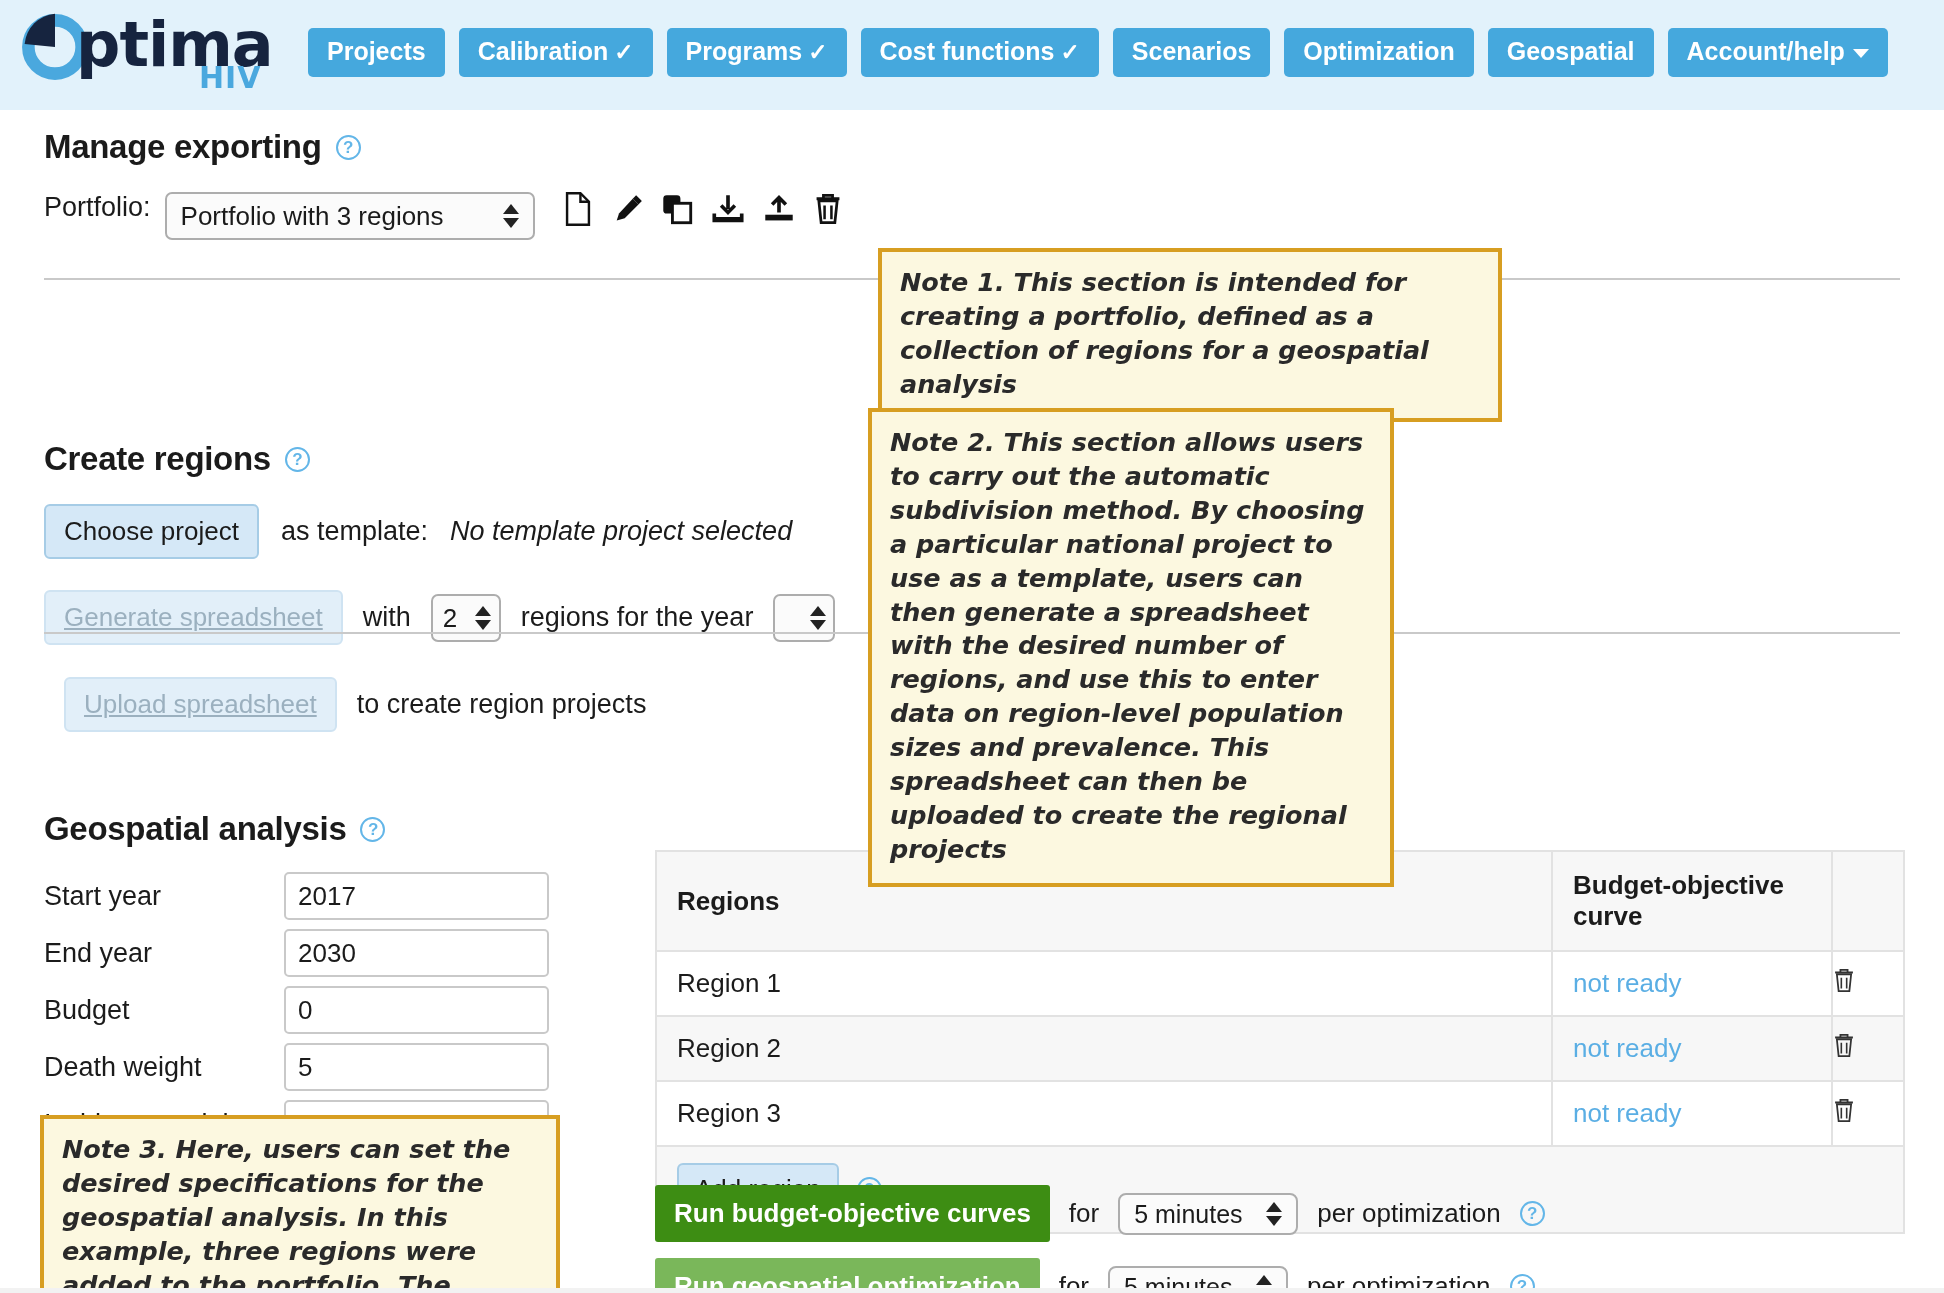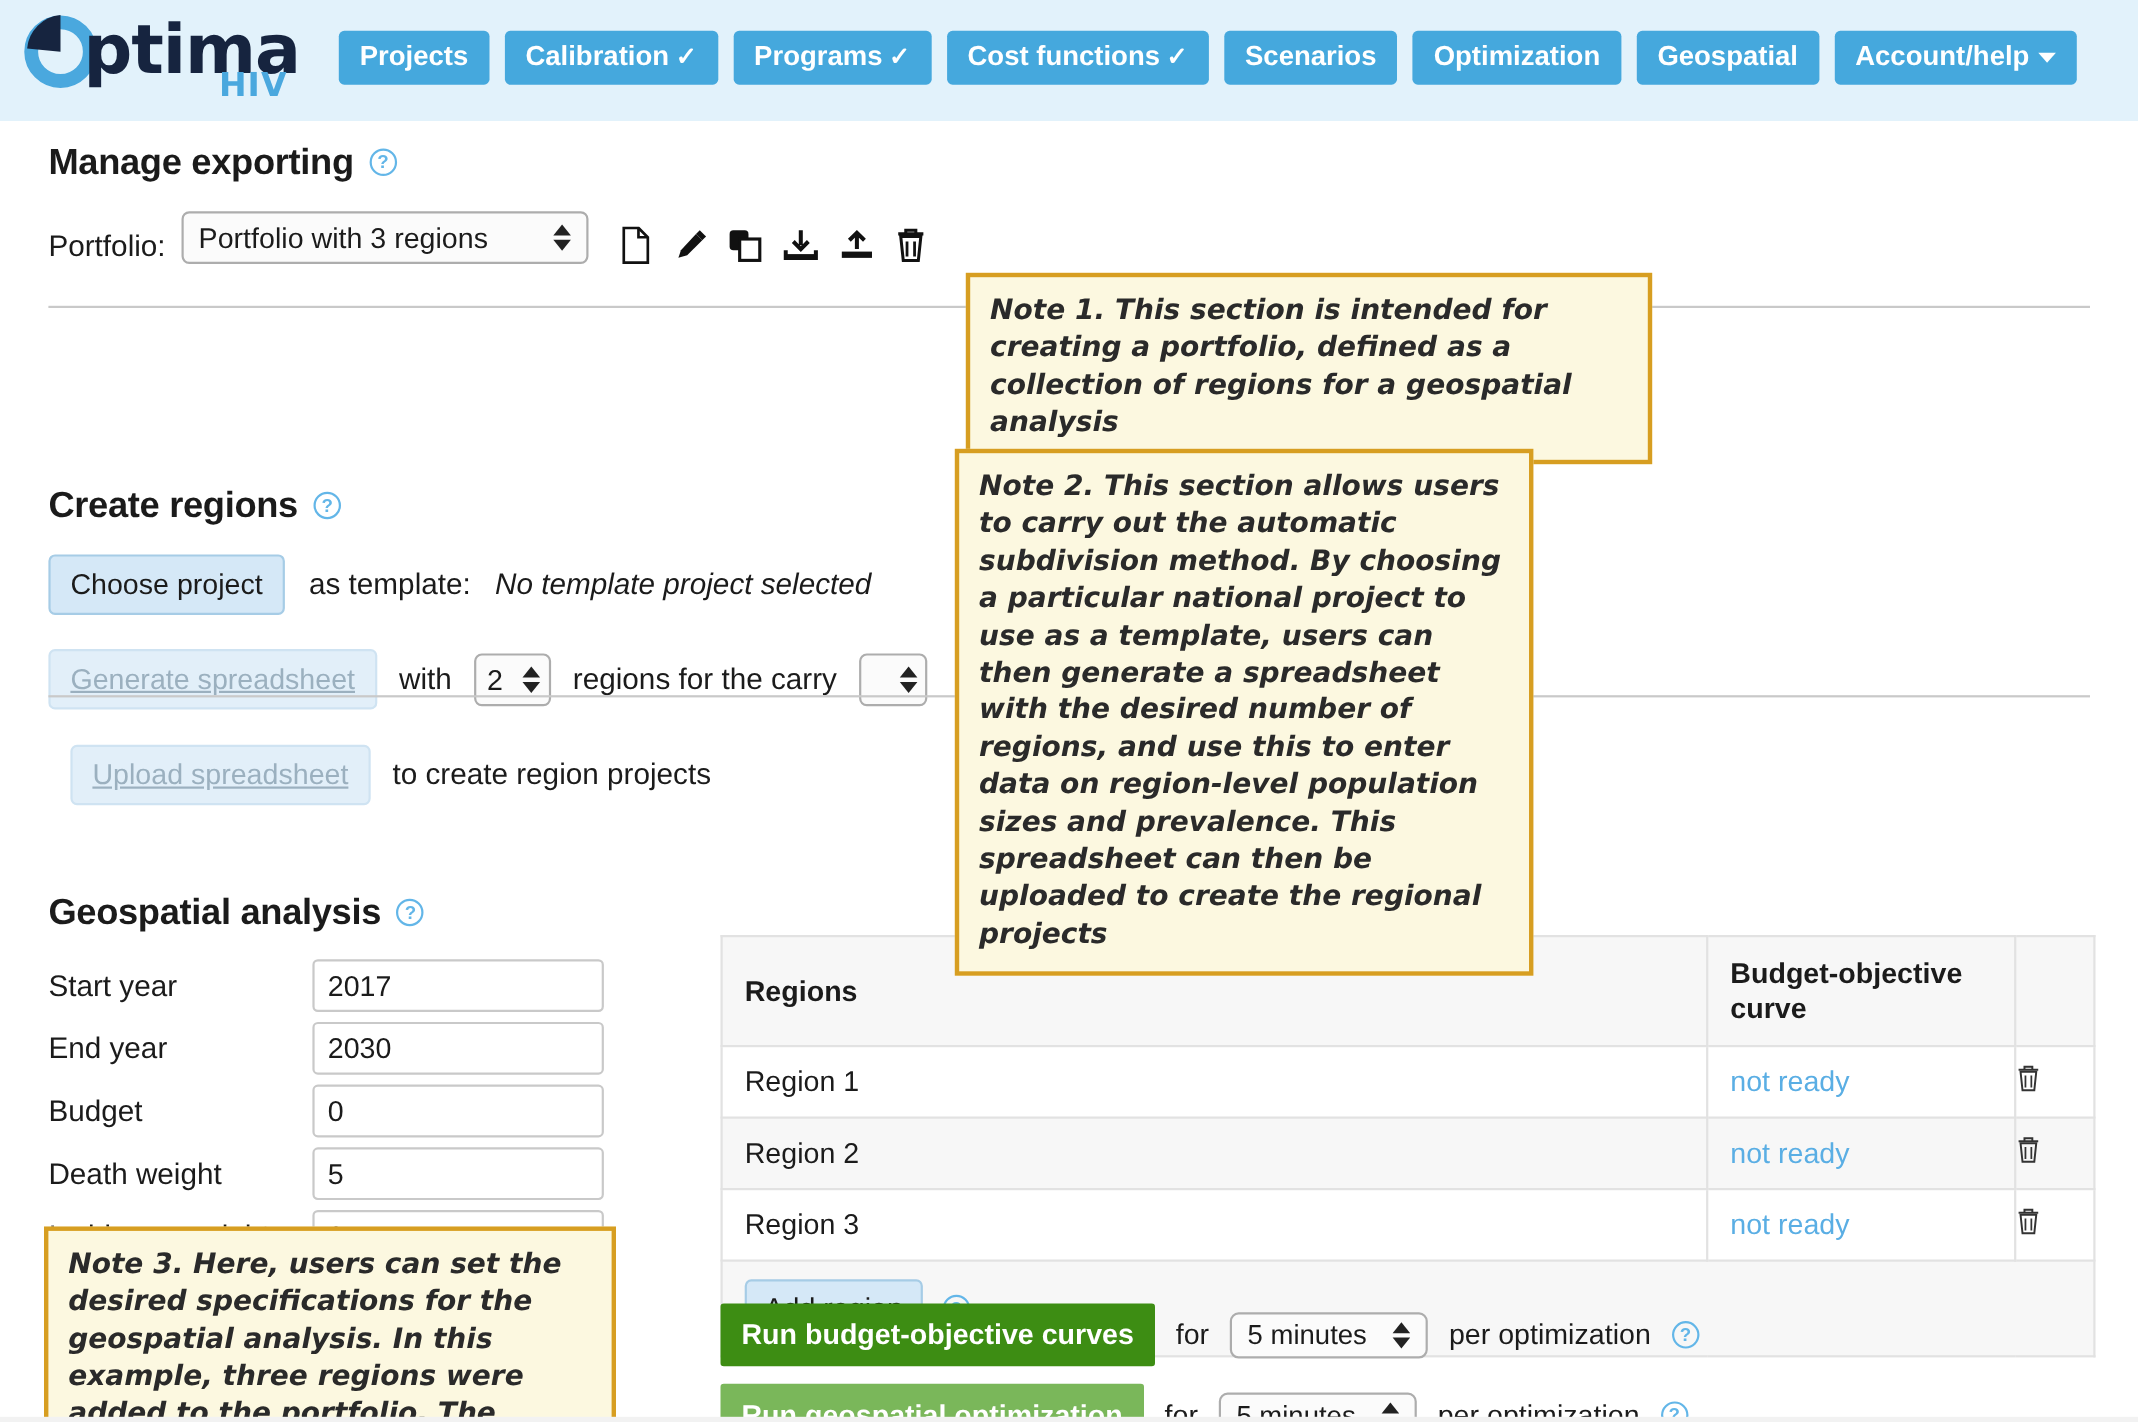--- a/index.html
+++ b/index.html
@@ -86,21 +86,21 @@
     border: 2px solid #63b6e8; border-radius: 50%;
     color: #63b6e8; font-size: 17px; font-weight: 700;
     line-height: 22px; text-align: center;
     cursor: pointer; flex: none;
   }
   .lbl { font-size: 27px; color: #1b1b1b; }
 
   
   #manage { position: absolute; left: 44px; top: 18px; }
   .portfolio-row {
-    display: flex; align-items: flex-end;
+    display: flex; align-items: flex-start;
     margin-top: 26px; gap: 14px;
   }
   select.styled {
     -webkit-appearance: none; appearance: none;
     background: #fbfbfb;
     border: 2px solid #adadad; border-radius: 7px;
     font-size: 26px; color: #1b1b1b;
     padding: 7px 44px 7px 14px;
     font-family: "Liberation Sans", sans-serif;
     cursor: pointer;
@@ -313,21 +313,21 @@
         <span class="lbl">with</span>
         <span class="sel-wrap">
           <select class="styled" style="width:70px;padding-right:40px;padding-left:10px;">
             <option>2</option>
           </select>
           <span class="spin" style="right:10px;">
               <i class="up"></i>
               <i class="dn"></i>
             </span>
         </span>
-        <span class="lbl">regions for the carry</span>
+        <span class="lbl">regions for the year</span>
         <span class="sel-wrap">
           <select class="styled" style="width:62px;padding-right:36px;padding-left:6px;">
             <option></option>
           </select>
           <span class="spin" style="right:9px;">
               <i class="up"></i>
               <i class="dn"></i>
             </span>
         </span>
       </div>

